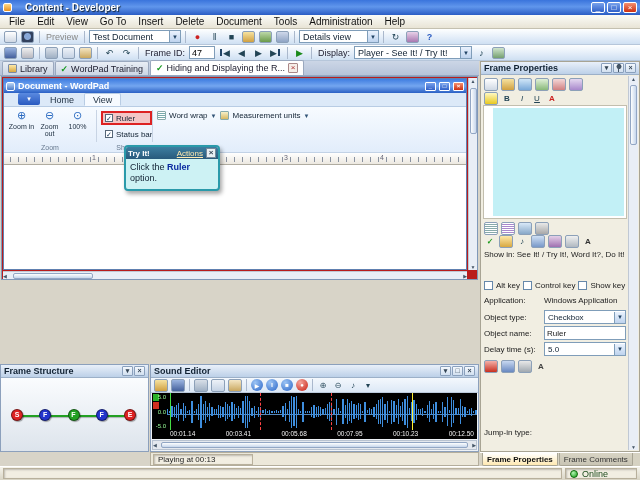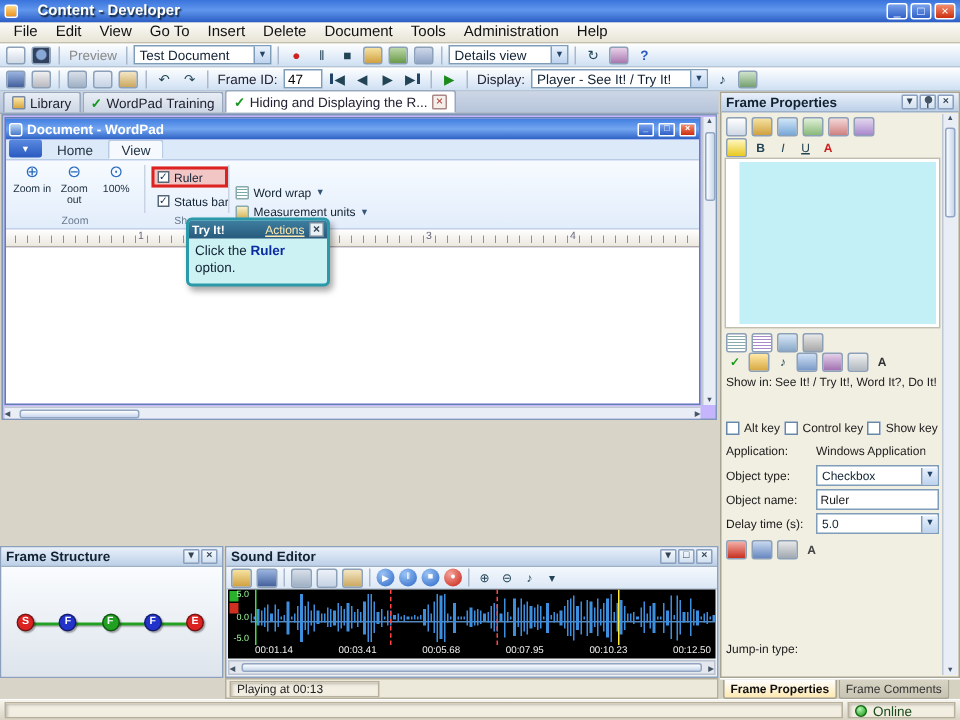--- a/index.html
+++ b/index.html
@@ -27,40 +27,40 @@
   .tb-field{width:26px;height:13px;border:1px solid #7f9db9;background:#fff;font-size:9px;padding:0 2px;font-family:"Liberation Sans",sans-serif}
   .navline{width:2px;height:7px;background:#246;margin:0 1px}
   
   .tabstrip{left:0;top:61px;width:479px;height:15px;background:linear-gradient(#ccd6e6,#b6c4da);display:flex;align-items:flex-end;padding-left:2px;gap:1px;border-bottom:1px solid #98a8c0}
   .dtab{height:14px;display:flex;align-items:center;gap:3px;padding:0 5px;font-size:9px;background:linear-gradient(#e9eef5,#ccd6e4);border:1px solid #9aa8be;border-bottom:none;border-radius:2px 2px 0 0;color:#223;white-space:nowrap}
   .dtab.active{background:#fff;height:15px}
   .check{color:#15991e;font-size:9px;font-weight:bold}
   .tab-ico{width:9px;height:9px;border:1px solid #7a8aa4;background:linear-gradient(#ffe9a8,#d8a840);border-radius:1px}
   .tab-close{width:10px;height:10px;border:1px solid #a88;background:#f6eee8;color:#a33;font-size:8px;line-height:8px;text-align:center;border-radius:1px}
   
-  .doc-window{left:1px;top:76px;width:477px;height:204px;background:#c4b5fd;border:1px solid #8098b8}
+  .doc-window{left:1px;top:76px;width:477px;height:204px;background:#b91c1c;border:1px solid #8098b8}
   .dw-inner{position:absolute;left:1px;top:1px;right:10px;bottom:9px;border:1px solid #6080b0;overflow:hidden}
   .dw-title{position:absolute;left:0;top:0;right:0;height:14px;background:linear-gradient(#3f7de0,#74a6f0 50%,#2a60c4);color:#fff;font-size:9px;font-weight:bold;display:flex;align-items:center;gap:3px;padding:0 2px}
   .dw-title .t{flex:1;white-space:nowrap}
   .wbm{width:11px;height:9px;border:1px solid #fff;border-radius:1px;color:#fff;font-size:6px;line-height:7px;text-align:center;background:linear-gradient(#78a2ec,#3060c8)}
   .wbm.close{background:linear-gradient(#f49070,#cc2e10)}
-  .rtabs{position:absolute;left:0;top:14px;right:0;height:14px;background:#dce9f8;border-bottom:1px solid #b8cce4;display:flex;align-items:flex-end;padding-left:2px;gap:2px}
+  .rtabs{position:absolute;left:0;top:14px;right:0;height:14px;background:#dce9f8;border-bottom:1px solid #b8cce4;display:flex;align-items:flex-end;padding-left:14px;gap:2px}
   .appbtn{width:22px;height:12px;background:linear-gradient(#5a8ae0,#2a5ac0);border-radius:2px;color:#fff;font-size:7px;display:flex;align-items:center;justify-content:center;margin-bottom:1px}
   .rtab{padding:0 8px;font-size:9px;height:13px;display:flex;align-items:center;color:#234}
   .rtab.active{background:#f6faff;border:1px solid #b8cce4;border-bottom:1px solid #f6faff;border-radius:2px 2px 0 0}
   .ribbon{position:absolute;left:0;top:28px;right:0;height:46px;background:linear-gradient(#f7fbff,#e2edfb);border-bottom:1px solid #c2d2e6}
   .rg-zoom{position:absolute;left:4px;top:1px;display:flex;gap:1px}
   .rb-btn{width:27px;text-align:center;font-size:7px;line-height:7px;color:#234}
   .rb-ico{width:15px;height:13px;margin:1px auto 1px;display:flex;align-items:center;justify-content:center;font-size:11px;color:#2a6ac0}
   .rgsep{position:absolute;top:3px;bottom:10px;width:1px;background:#c8d4e4}
   .rg-show{position:absolute;left:97px;top:4px;display:flex;flex-direction:column;gap:3px}
   .cbrow{display:flex;align-items:center;gap:3px;font-size:8px;color:#123;height:12px}
   .cbox{width:8px;height:8px;border:1px solid #567;background:#fff;font-size:7px;line-height:7px;text-align:center;color:#135}
   .hl{border:2px solid #dd2222;background:#f3c6c6;padding:0 2px;height:14px}
-  .rg-opts{position:absolute;left:153px;top:17px;display:flex;flex-direction:column;gap:4px}
+  .rg-opts{position:absolute;left:153px;top:4px;display:flex;flex-direction:row;gap:4px}
   .optrow{display:flex;align-items:center;gap:3px;font-size:8px;color:#123}
   .mini-ico{width:9px;height:9px;border:1px solid #8aa;border-radius:1px}
   .ddv{font-size:6px;color:#357}
   .rgroup-label{position:absolute;bottom:1px;font-size:7px;color:#67798e;text-align:center}
   .ruler{position:absolute;left:0;top:74px;right:0;height:12px;background:linear-gradient(#fff,#ece8e0);border-bottom:1px solid #b0aca0}
   .ruler-ticks{position:absolute;left:6px;right:6px;top:4px;height:5px;background:repeating-linear-gradient(90deg,#8a92a0 0,#8a92a0 1px,transparent 1px,transparent 8px)}
   .ruler-num{position:absolute;top:1px;font-size:7px;color:#667}
   .docarea{position:absolute;left:0;top:86px;right:0;bottom:0;background:#fff}
   
   .vscroll{position:absolute;right:0;top:1px;width:9px;bottom:9px;background:#e9eef6;border-left:1px solid #c0c8d4;display:flex;flex-direction:column;justify-content:space-between;align-items:center;font-size:5px;color:#456}

